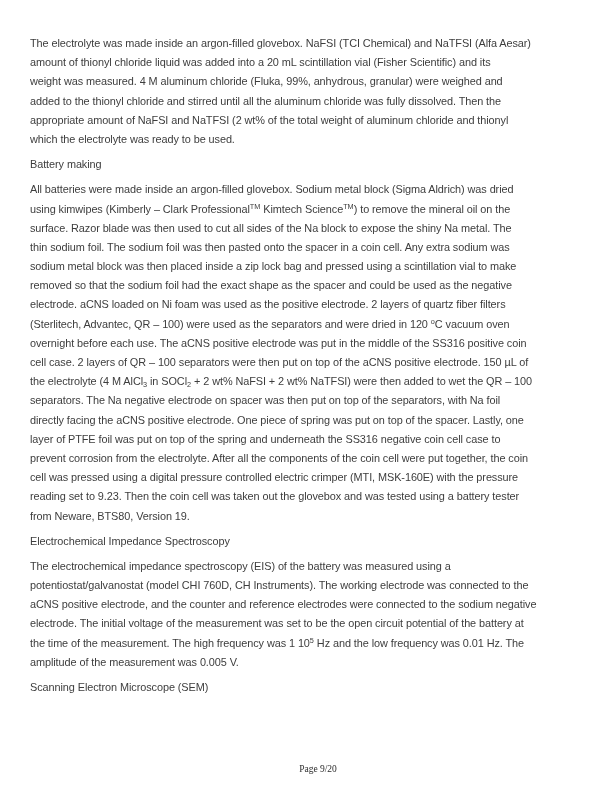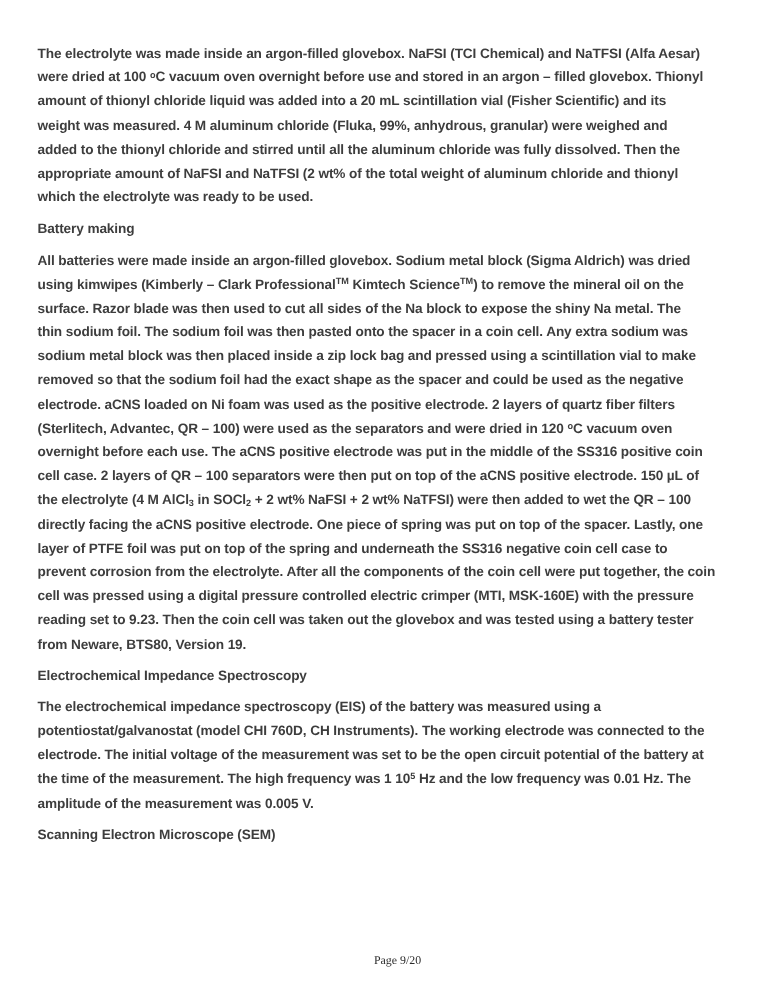--- a/index.html
+++ b/index.html
@@ -13,21 +13,21 @@
   }
   .doc-body {
     position: absolute;
     left: 30px;
     top: 34px;
     width: 554px;
     color: #3d3d3d;
     font-size: 10.9px;
     letter-spacing: -0.08px;
   }
-  .block { margin: 0 0 6px 0; font-weight: bold; }
+  .block { margin: 0 0 6px 0; }
   .line {
     height: 19.2px;
     line-height: 19.2px;
     white-space: nowrap;
   }
   .heading .line { height: 19.2px; }
   sup, sub {
     font-size: 7.3px;
     letter-spacing: 0;
     position: relative;
@@ -48,21 +48,20 @@
     color: #2b2b2b;
   }
 </style>
 </head>
 <body>
 
 <div class="page">
   <div class="doc-body" id="doc-body">
       <div class="block paragraph">
         <div class="line">The electrolyte was made inside an argon-filled glovebox. NaFSI (TCI Chemical) and NaTFSI (Alfa Aesar)</div>
-        <div class="line">were dried at 100 <sup>o</sup>C vacuum oven overnight before use and stored in an argon – filled glovebox. Thionyl</div>
         <div class="line">amount of thionyl chloride liquid was added into a 20 mL scintillation vial (Fisher Scientific) and its</div>
         <div class="line">weight was measured. 4 M aluminum chloride (Fluka, 99%, anhydrous, granular) were weighed and</div>
         <div class="line">added to the thionyl chloride and stirred until all the aluminum chloride was fully dissolved. Then the</div>
         <div class="line">appropriate amount of NaFSI and NaTFSI (2 wt% of the total weight of aluminum chloride and thionyl</div>
         <div class="line">which the electrolyte was ready to be used.</div>
       </div>
       <div class="block heading">
         <div class="line">Battery making</div>
       </div>
       <div class="block paragraph">
@@ -70,33 +69,35 @@
         <div class="line">using kimwipes (Kimberly – Clark Professional<sup>TM</sup> Kimtech Science<sup>TM</sup>) to remove the mineral oil on the</div>
         <div class="line">surface. Razor blade was then used to cut all sides of the Na block to expose the shiny Na metal. The</div>
         <div class="line">thin sodium foil. The sodium foil was then pasted onto the spacer in a coin cell. Any extra sodium was</div>
         <div class="line">sodium metal block was then placed inside a zip lock bag and pressed using a scintillation vial to make</div>
         <div class="line">removed so that the sodium foil had the exact shape as the spacer and could be used as the negative</div>
         <div class="line">electrode. aCNS loaded on Ni foam was used as the positive electrode. 2 layers of quartz fiber filters</div>
         <div class="line">(Sterlitech, Advantec, QR – 100) were used as the separators and were dried in 120 <sup>o</sup>C vacuum oven</div>
         <div class="line">overnight before each use. The aCNS positive electrode was put in the middle of the SS316 positive coin</div>
         <div class="line">cell case. 2 layers of QR – 100 separators were then put on top of the aCNS positive electrode. 150 µL of</div>
         <div class="line">the electrolyte (4 M AlCl<sub>3</sub> in SOCl<sub>2</sub> + 2 wt% NaFSI + 2 wt% NaTFSI) were then added to wet the QR – 100</div>
+        <div class="line">separators. The Na negative electrode on spacer was then put on top of the separators, with Na foil</div>
         <div class="line">directly facing the aCNS positive electrode. One piece of spring was put on top of the spacer. Lastly, one</div>
         <div class="line">layer of PTFE foil was put on top of the spring and underneath the SS316 negative coin cell case to</div>
         <div class="line">prevent corrosion from the electrolyte. After all the components of the coin cell were put together, the coin</div>
         <div class="line">cell was pressed using a digital pressure controlled electric crimper (MTI, MSK-160E) with the pressure</div>
         <div class="line">reading set to 9.23. Then the coin cell was taken out the glovebox and was tested using a battery tester</div>
         <div class="line">from Neware, BTS80, Version 19.</div>
       </div>
       <div class="block heading">
         <div class="line">Electrochemical Impedance Spectroscopy</div>
       </div>
       <div class="block paragraph">
         <div class="line">The electrochemical impedance spectroscopy (EIS) of the battery was measured using a</div>
         <div class="line">potentiostat/galvanostat (model CHI 760D, CH Instruments). The working electrode was connected to the</div>
+        <div class="line">aCNS positive electrode, and the counter and reference electrodes were connected to the sodium negative</div>
         <div class="line">electrode. The initial voltage of the measurement was set to be the open circuit potential of the battery at</div>
         <div class="line">the time of the measurement. The high frequency was 1 10<sup>5</sup> Hz and the low frequency was 0.01 Hz. The</div>
         <div class="line">amplitude of the measurement was 0.005 V.</div>
       </div>
       <div class="block heading">
         <div class="line">Scanning Electron Microscope (SEM)</div>
       </div>
     </div>
   <div class="footer">Page 9/20</div>
 </div>

